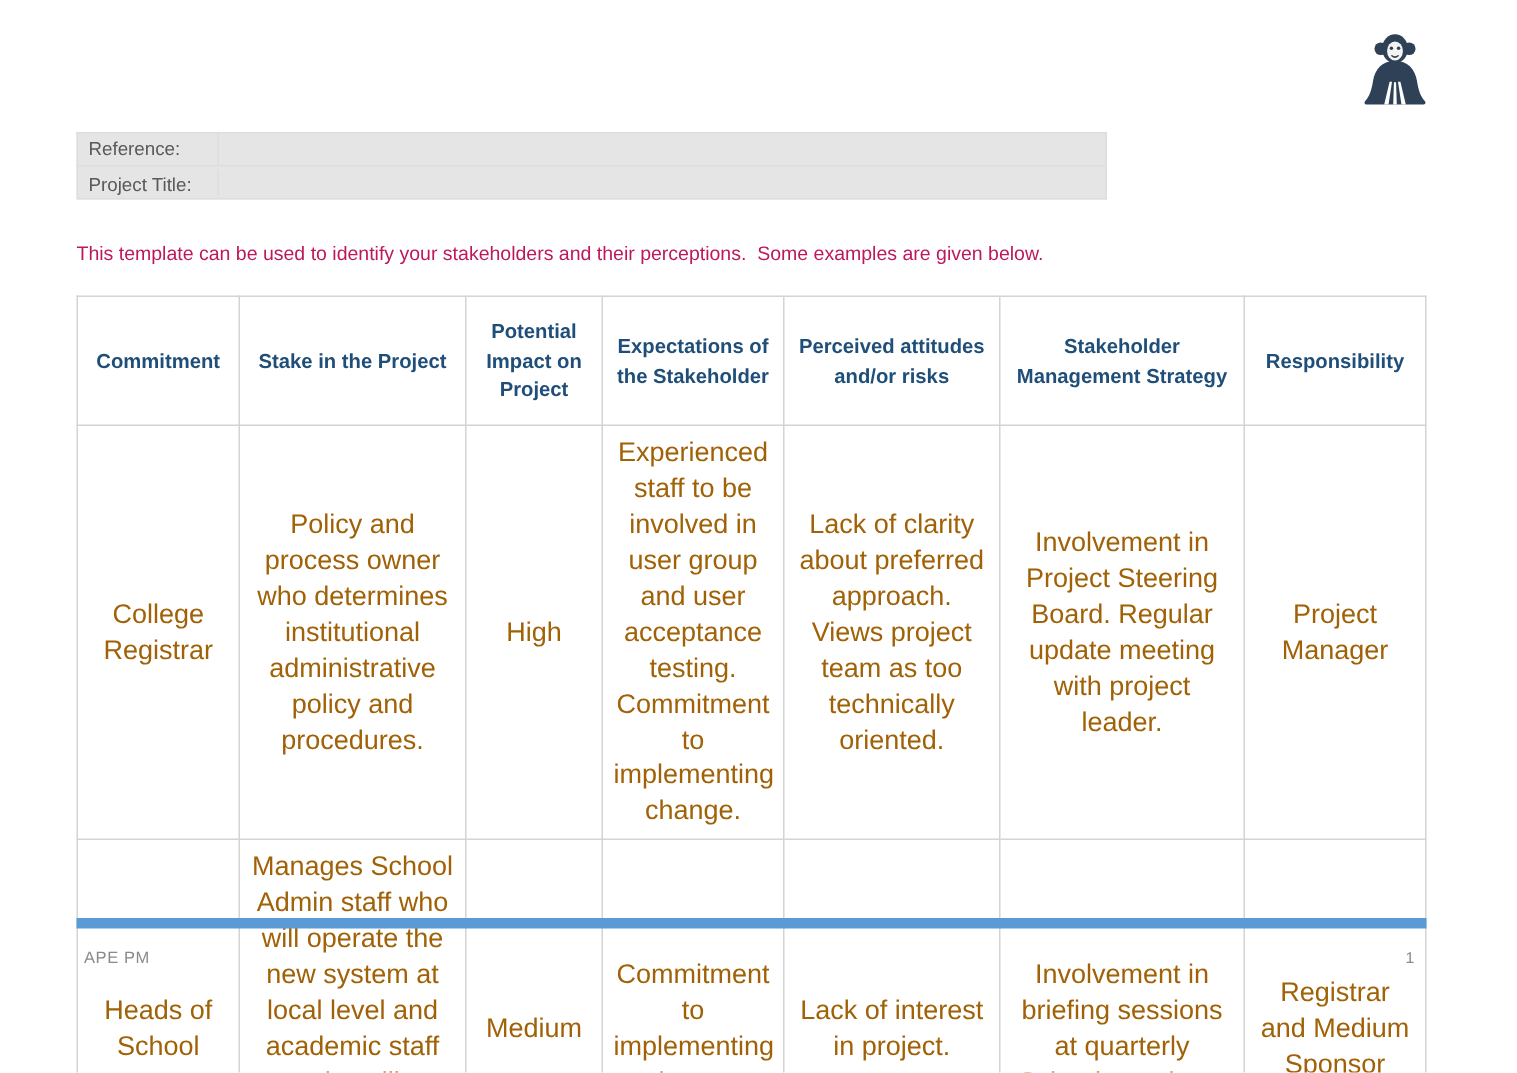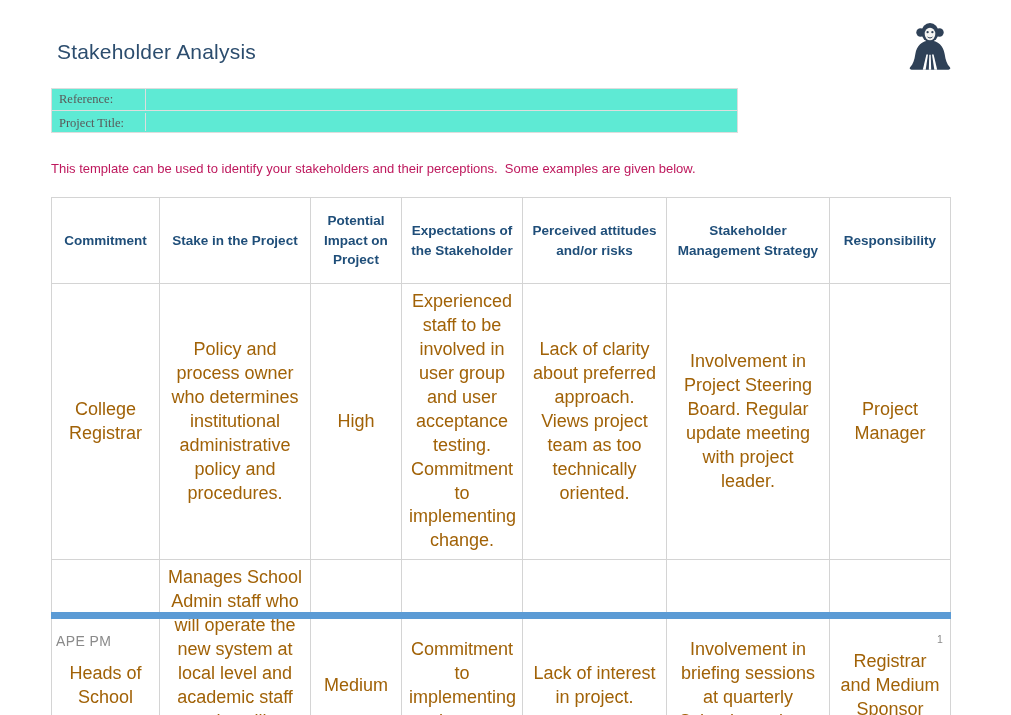--- a/index.html
+++ b/index.html
@@ -48,22 +48,21 @@
     position: absolute;
     left: 51px;
     top: 88px;
     width: 687px;
   }
   .field-row {
     display: flex;
     border: 1px solid #dddddd;
     border-bottom: none;
     height: 21px;
-    background: #5eead4;
-    font-family: Liberation Serif, serif;
+    background: #e5e5e5;
   }
   .field-row:last-child {
     border-bottom: 1px solid #dddddd;
     align-items: center;
   }
   .field-label {
     width: 94px;
     flex: 0 0 94px;
     border-right: 1px solid #dddddd;
     font-size: 12.5px;
@@ -140,41 +139,40 @@
     left: 51px;
     top: 612px;
     width: 900px;
     height: 7px;
     background: #5b9bd5;
   }
   .footer-left {
     position: absolute;
     left: 56px;
     top: 633px;
-    font-size: 14px;
+    font-size: 11px;
     color: #8a8a8a;
     letter-spacing: 0.4px;
     white-space: nowrap;
   }
   .footer-right {
     position: absolute;
     left: 930px;
     top: 633px;
     width: 20px;
     text-align: center;
     font-size: 10.5px;
     color: #8a8a8a;
   }
 </style>
 </head>
 <body>
 
 <div class="page">
 
-  <div class="doc-title">Stakeholder Analysis</div>
 
   <div class="logo-wrap">
     <svg width="48" height="52" viewBox="0 0 48 52" xmlns="http://www.w3.org/2000/svg">
       <g fill="#2f4157">
 
         <circle cx="14.5" cy="11.5" r="4.2"></circle>
         <circle cx="33.5" cy="11.5" r="4.2"></circle>
 
         <ellipse cx="24" cy="11.5" rx="8.6" ry="9.6"></ellipse>
 

